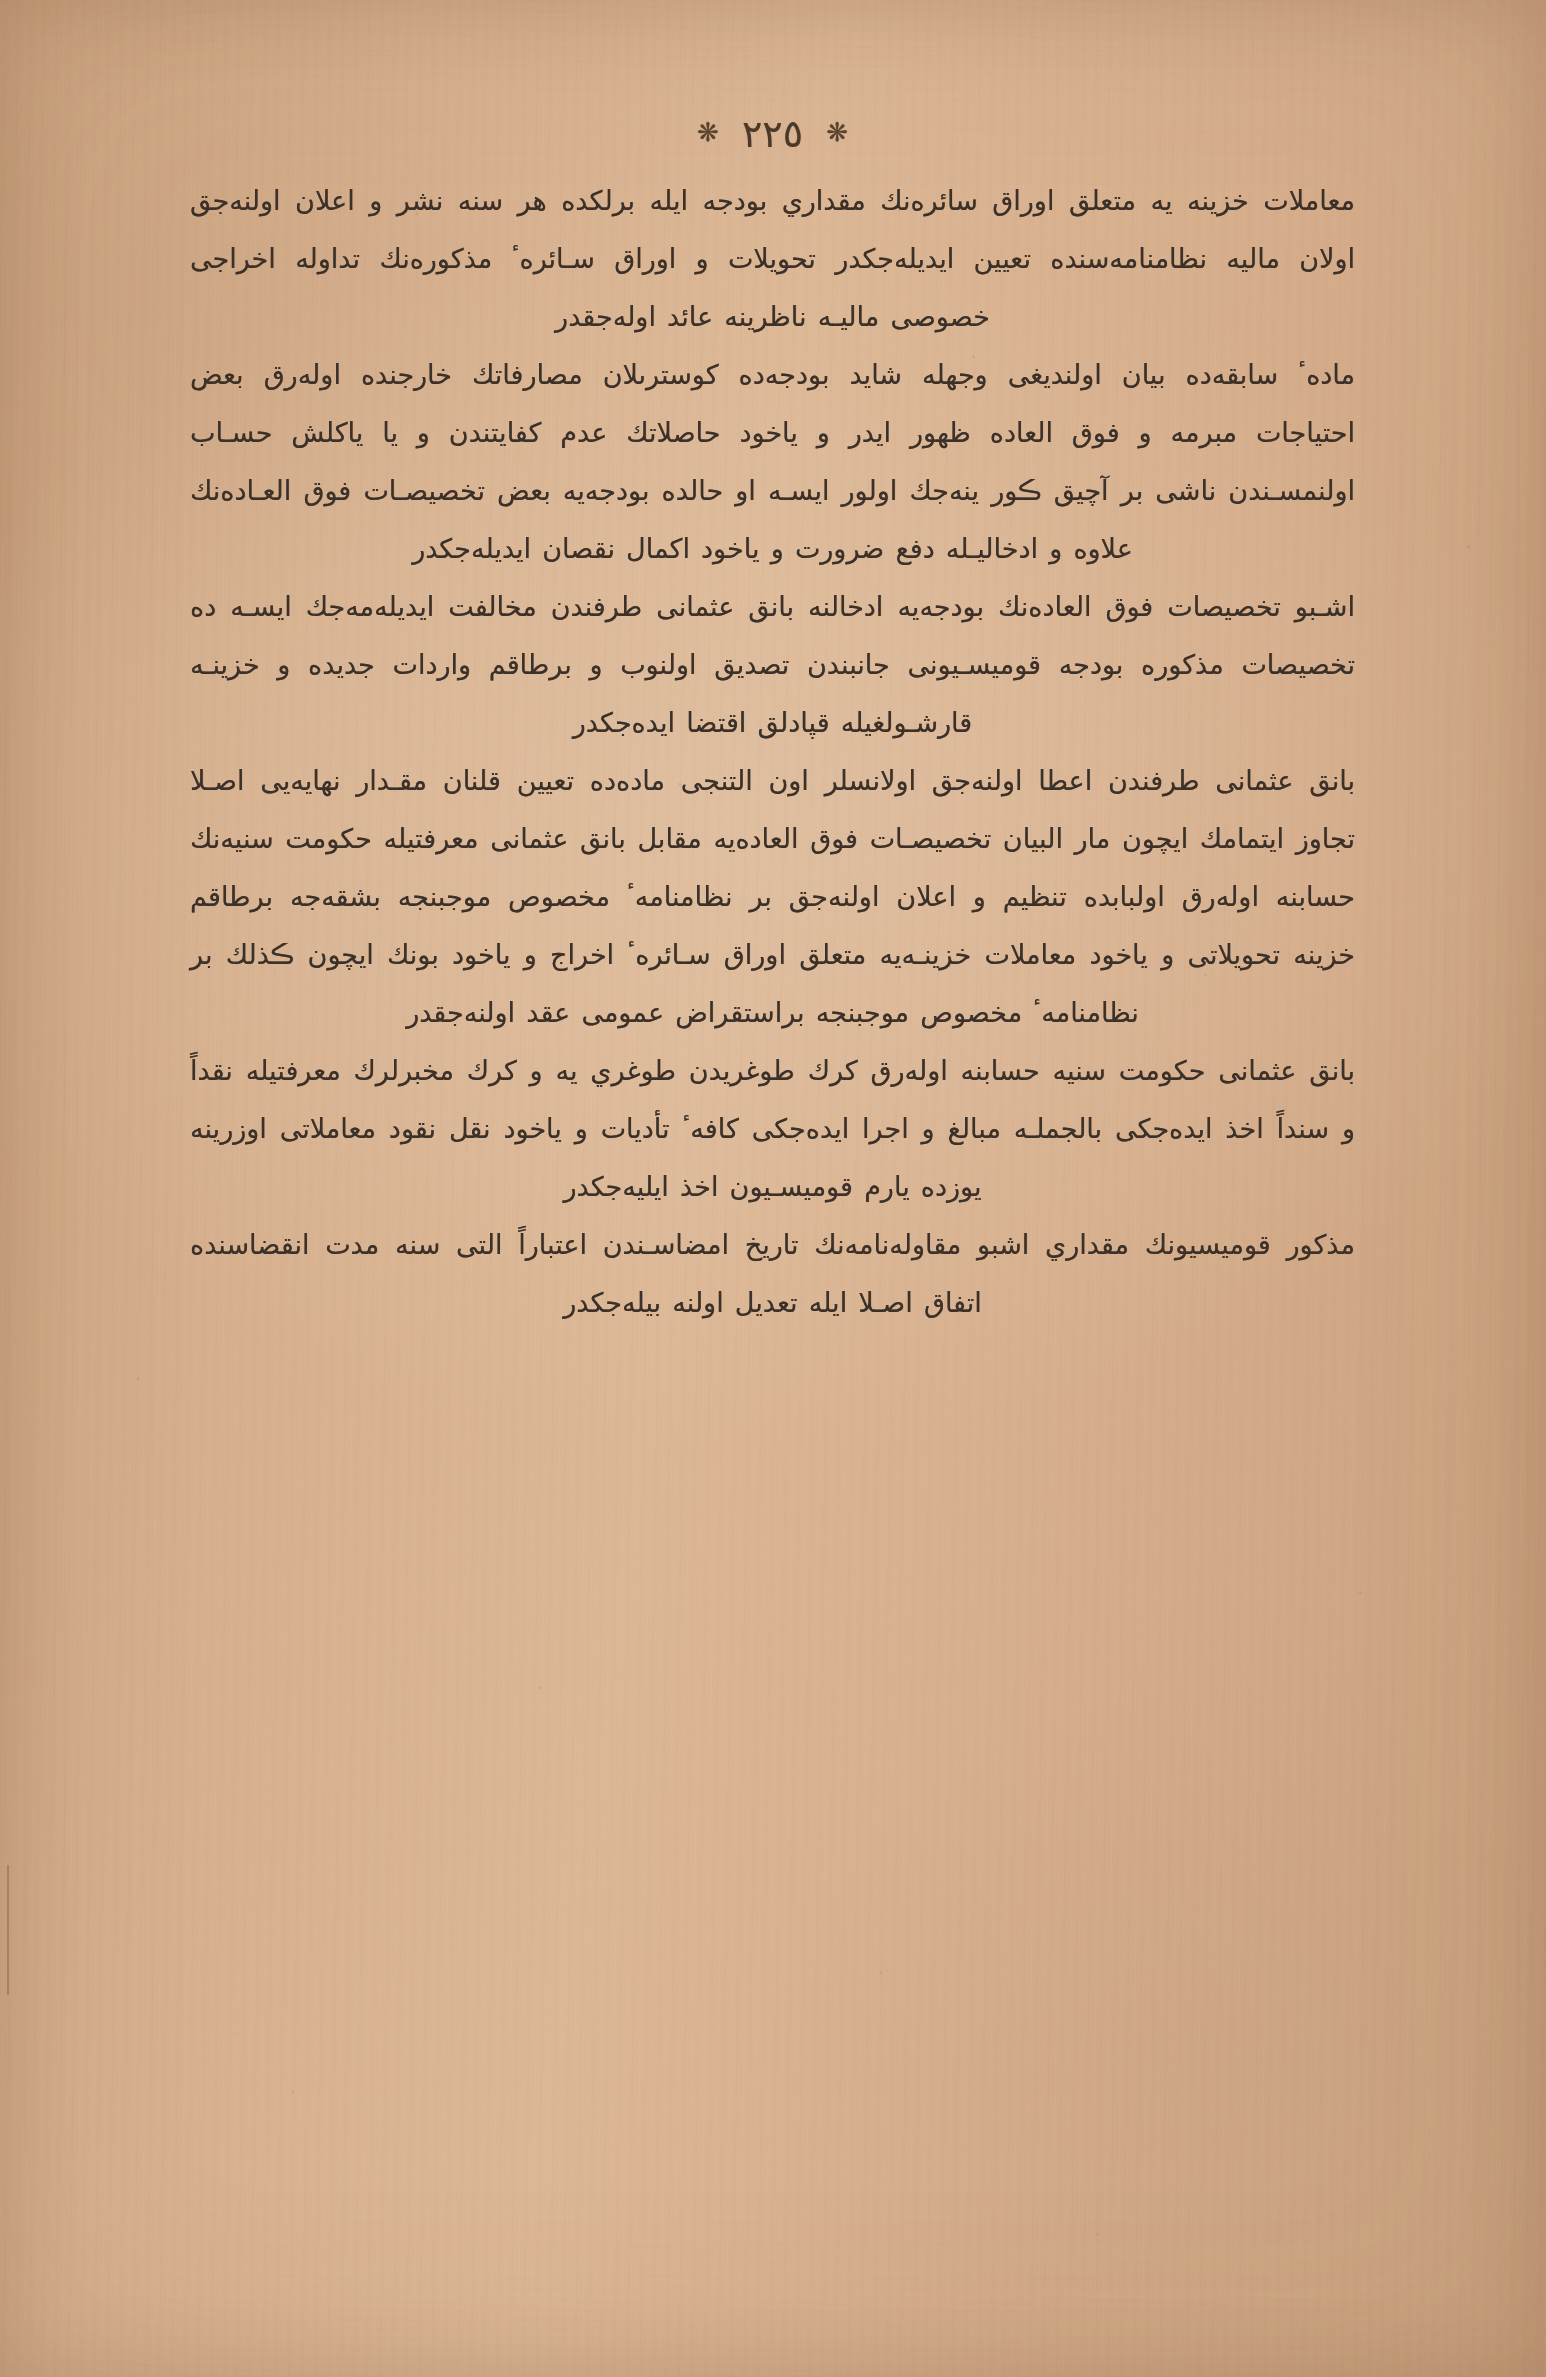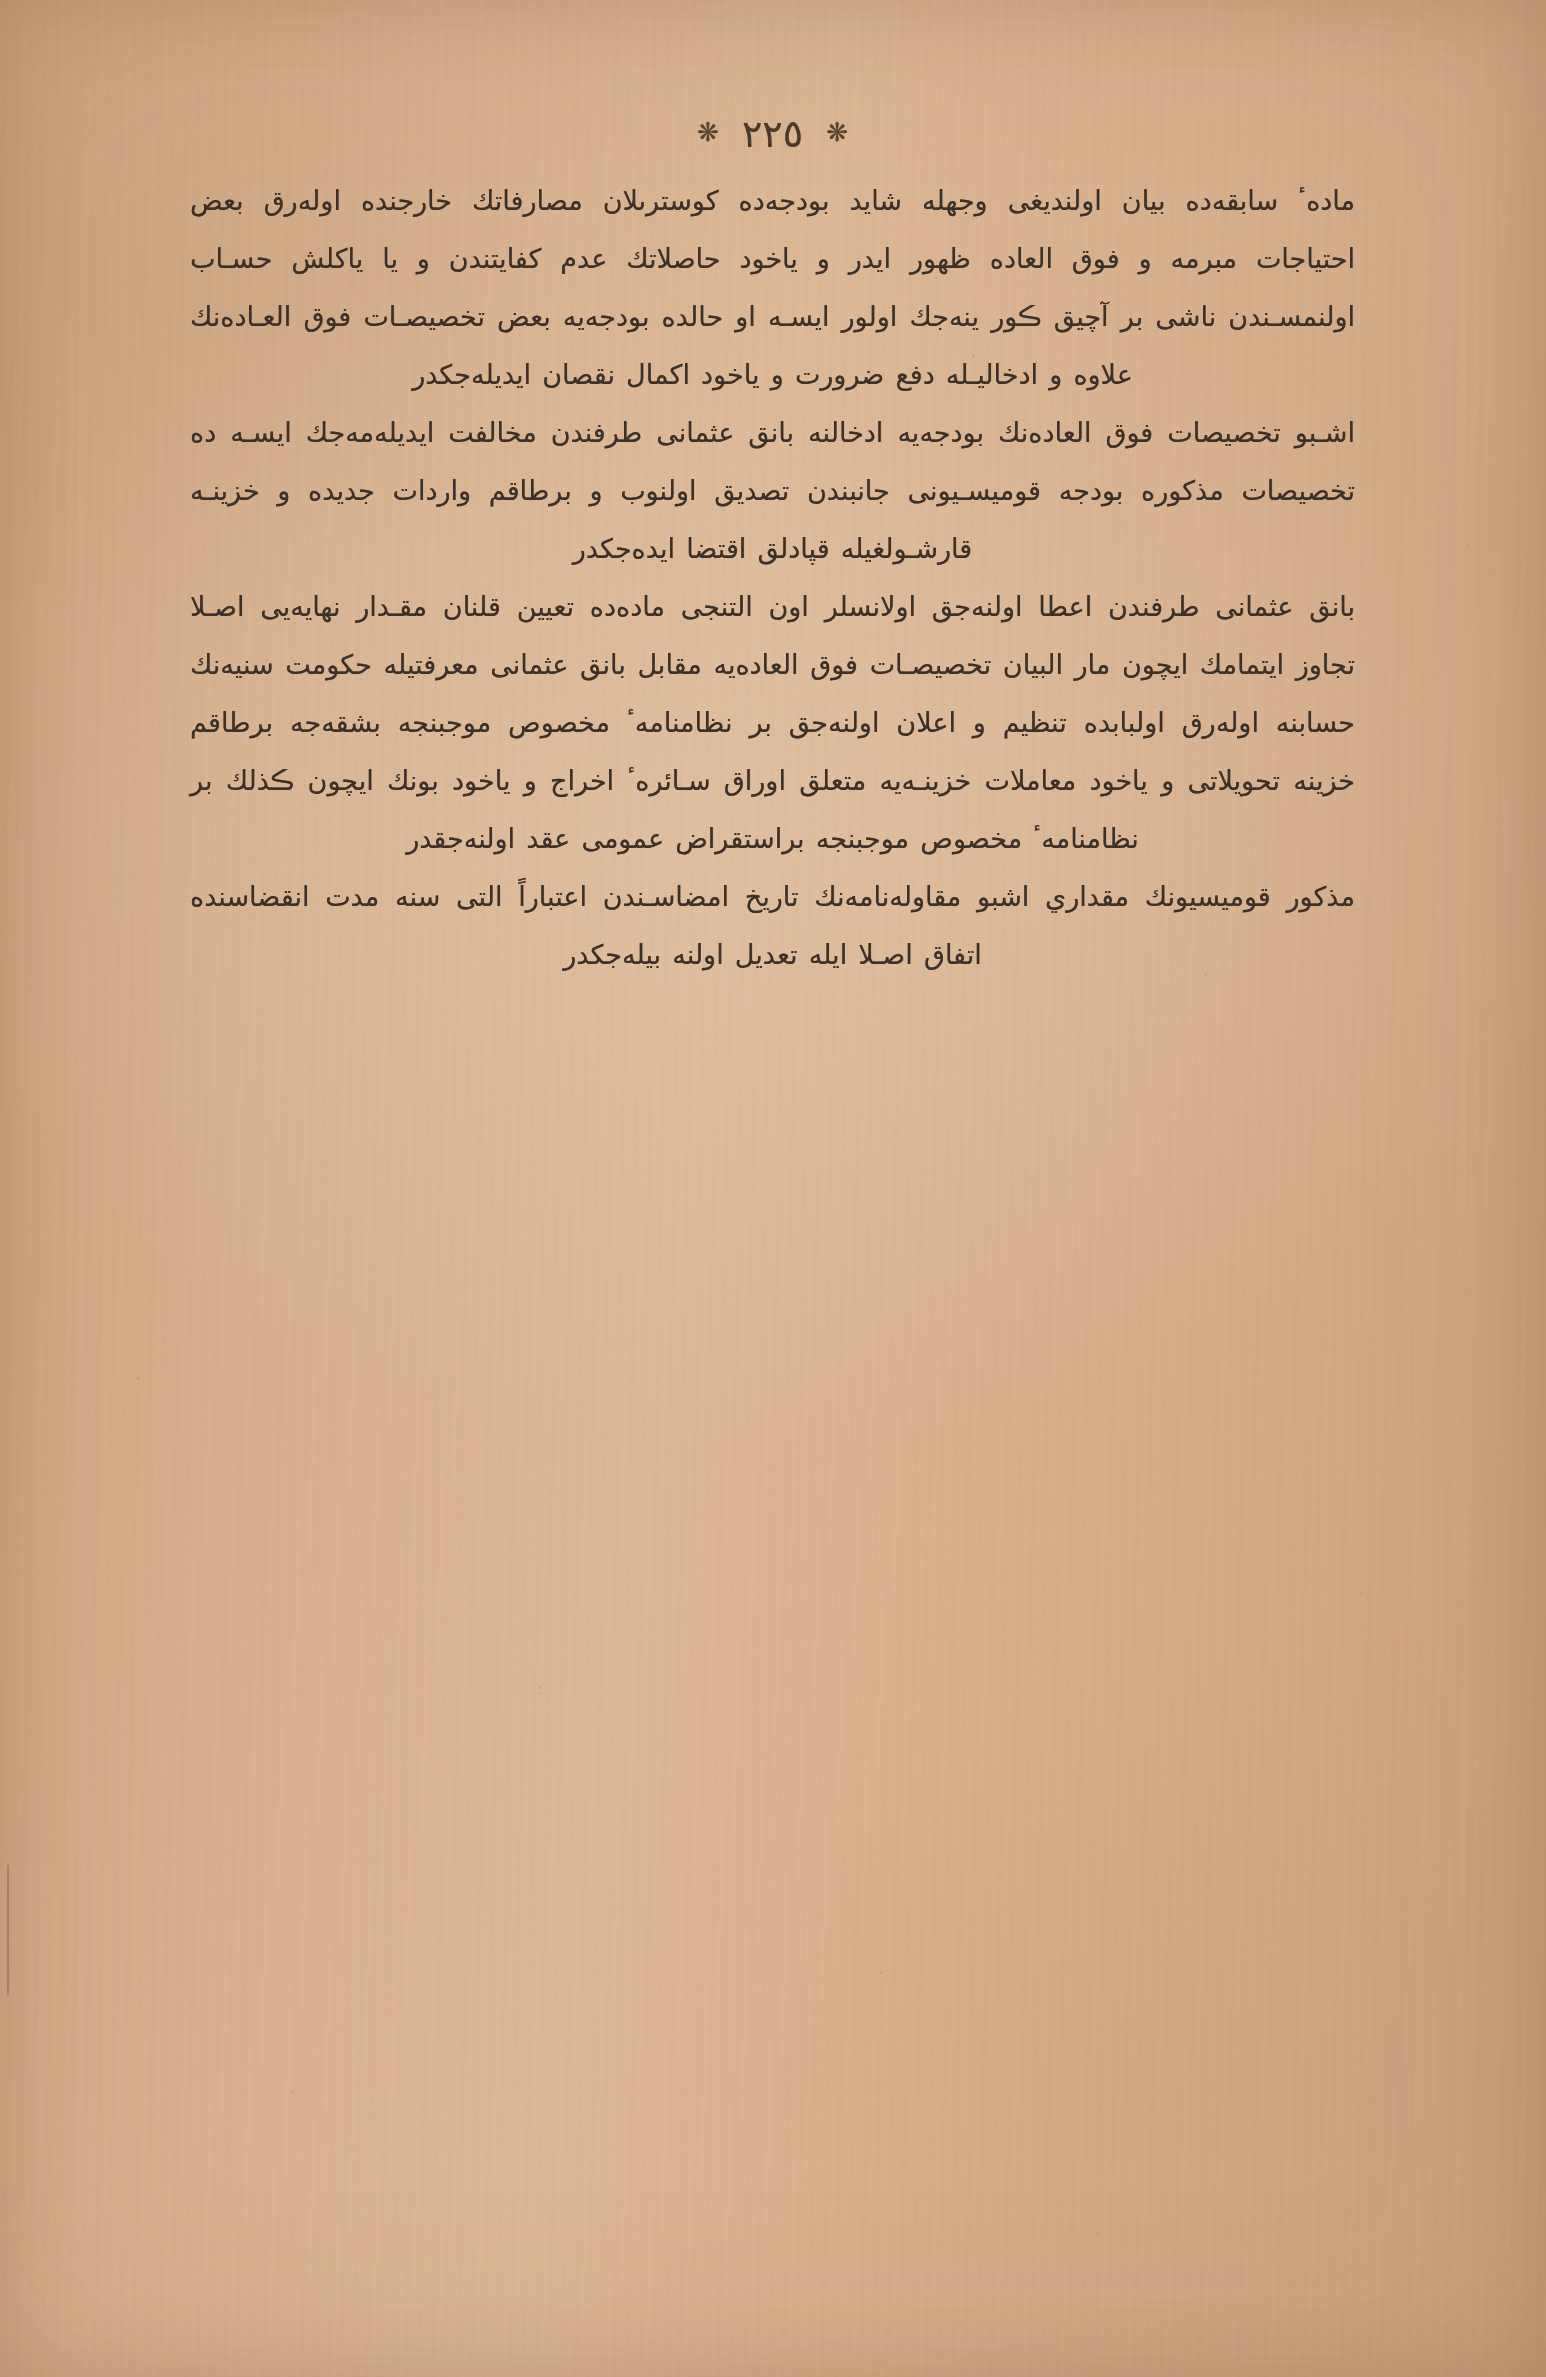--- a/index.html
+++ b/index.html
@@ -157,21 +157,23 @@
   <div class="speckle"></div>
   <div class="scan-line"></div>
 
   <div class="folio">
     <span class="ornament">❋</span>
     <span class="folio-num">٢٢٥</span>
     <span class="ornament">❋</span>
   </div>
 
   <div class="textblock">
+    <p class="para tail-center">معاملات خزينه يه متعلق اوراق سائره‌نك مقداري بودجه ايله برلكده هر سنه نشر و اعلان اولنه‌جق اولان ماليه نظامنامه‌سنده تعيين ايديله‌جكدر تحويلات و اوراق سـائره‌ٴ مذكورەنك تداوله اخراجى خصوصى ماليـه ناظرينه عائد اوله‌جقدر</p>
     <p class="para tail-center">ماده‌ٴ سابقه‌ده بيان اولنديغى وجهله شايد بودجه‌ده كوسترىلان مصارفاتك خارجنده اولەرق بعض احتياجات مبرمه و فوق العاده ظهور ايدر و ياخود حاصلاتك عدم كفايتندن و يا ياكلش حسـاب اولنمسـندن ناشى بر آچيق ڪور ينه‌جك اولور ايسـه او حالده بودجه‌يه بعض تخصيصـات فوق العـاده‌نك علاوه و ادخاليـله دفع ضرورت و ياخود اكمال نقصان ايديله‌جكدر</p>
     <p class="para tail-center">اشـبو تخصيصات فوق العاده‌نك بودجه‌يه ادخالنه بانق عثمانى طرفندن مخالفت ايديله‌مه‌جك ايسـه ده تخصيصات مذكوره بودجه قوميسـيونى جانبندن تصديق اولنوب و برطاقم واردات جديده و خزينـه قارشـولغيله قپادلق اقتضا ايده‌جكدر</p>
     <p class="para tail-center">بانق عثمانى طرفندن اعطا اولنه‌جق اولانسلر اون التنجى ماده‌ده تعيين قلنان مقـدار نهايه‌يى اصـلا تجاوز ايتمامك ايچون مار البيان تخصيصـات فوق العاده‌يه مقابل بانق عثمانى معرفتيله حكومت سنيه‌نك حسابنه اولەرق اولبابده تنظيم و اعلان اولنه‌جق بر نظامنامهٴ مخصوص موجبنجه بشقه‌جه برطاقم خزينه تحويلاتى و ياخود معاملات خزينـه‌يه متعلق اوراق سـائرهٴ اخراج و ياخود بونك ايچون ڪذلك بر نظامنامهٴ مخصوص موجبنجه براستقراض عمومى عقد اولنه‌جقدر</p>
+    <p class="para tail-center">بانق عثمانى حكومت سنيه حسابنه اولەرق كرك طوغريدن طوغري يه و كرك مخبرلرك معرفتيله نقداً و سنداً اخذ ايده‌جكى بالجملـه مبالغ و اجرا ايده‌جكى كافهٴ تأديات و ياخود نقل نقود معاملاتى اوزرينه يوزده يارم قوميسـيون اخذ ايليه‌جكدر</p>
     <p class="para tail-center">مذكور قوميسيونك مقداري اشبو مقاوله‌نامه‌نك تاريخ امضاسـندن اعتباراً التى سنه مدت انقضاسنده اتفاق اصـلا ايله تعديل اولنه بيله‌جكدر</p>
   </div>
 
   <div class="vignette"></div>
 </div>
 
 
 </body></html>

